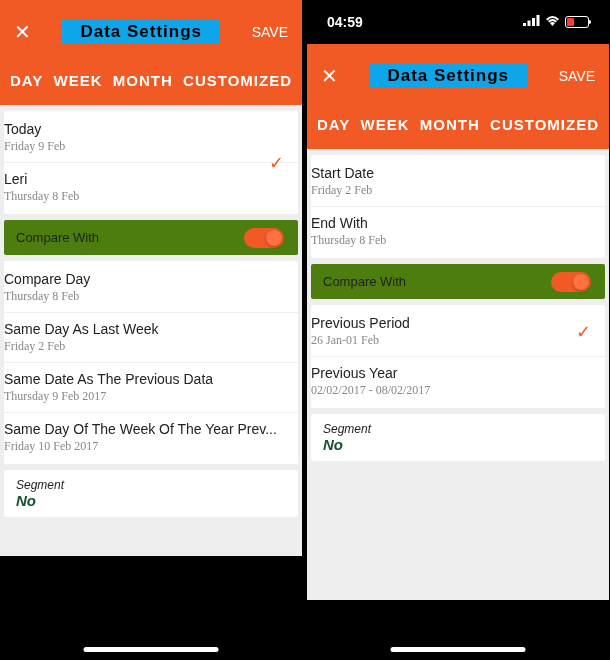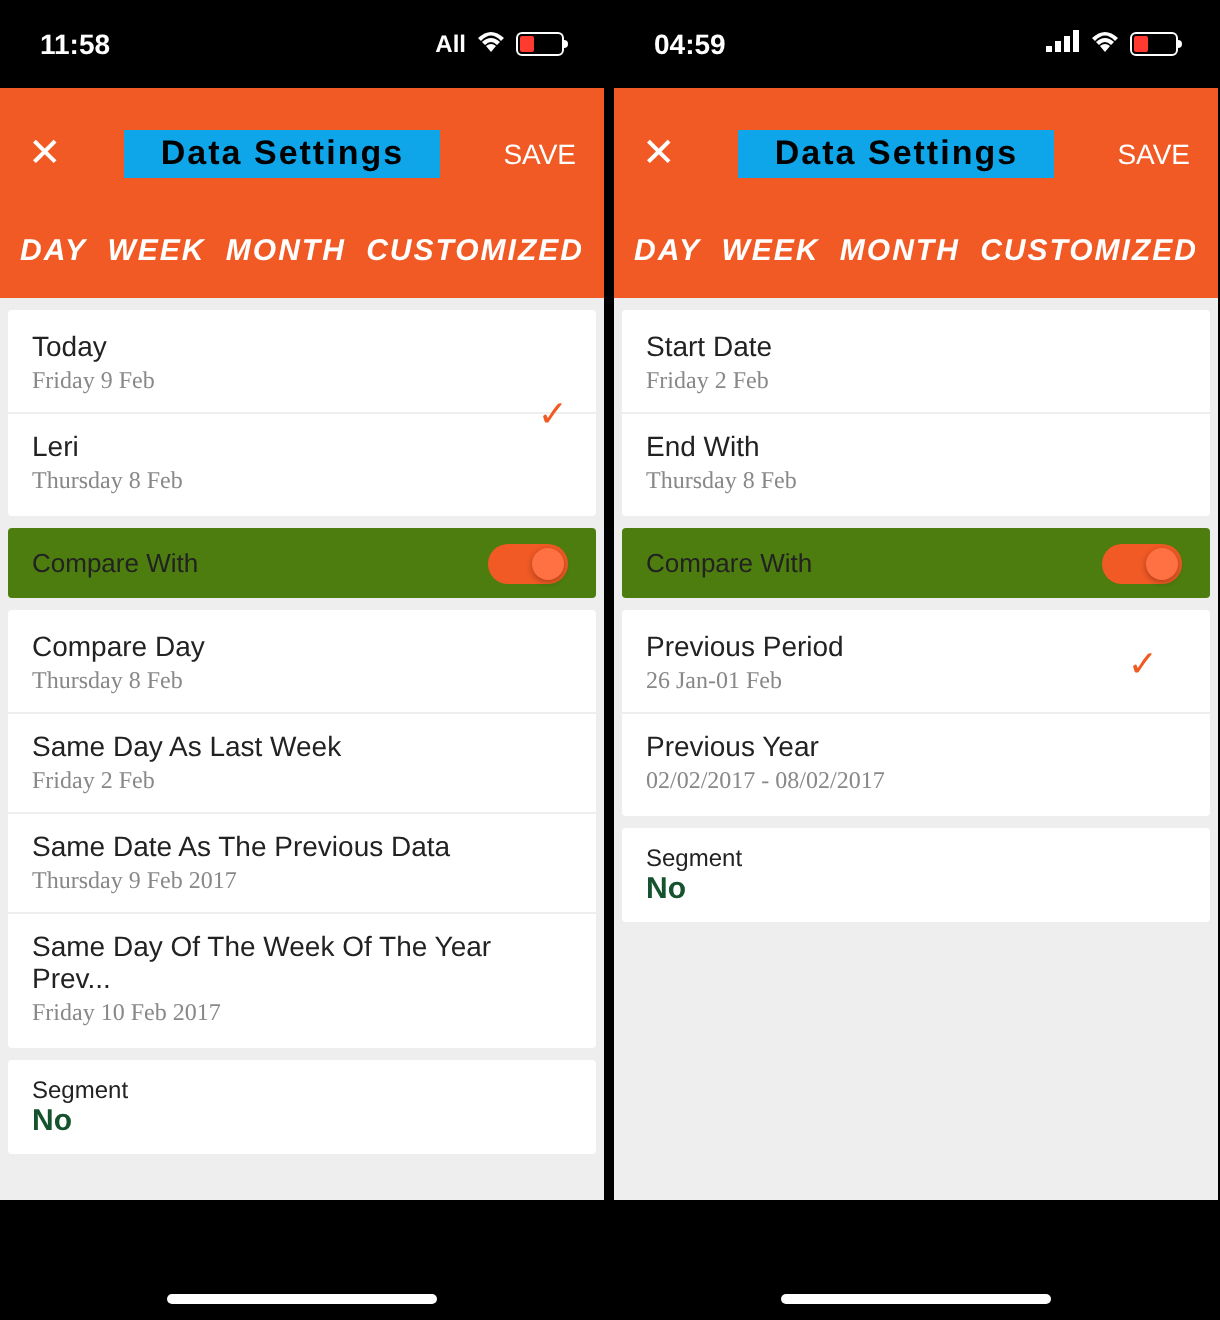--- a/index.html
+++ b/index.html
@@ -10,55 +10,41 @@
   .signal-icon, .wifi-icon { font-size: 12px; }
   .battery { width: 24px; height: 12px; border: 1px solid #fff; border-radius: 3px; position: relative; display: inline-block; }
   .battery::after { content: ''; position: absolute; right: -3px; top: 3px; width: 2px; height: 4px; background: #fff; border-radius: 0 2px 2px 0; }
   .battery-fill { position: absolute; left: 1px; top: 1px; height: 8px; width: 30%; background: #ff3b30; border-radius: 1px; }
   .header { background: #f15a24; height: 105px; padding-top: 12px; }
   .header-top { display: flex; align-items: center; justify-content: space-between; padding: 8px 14px; }
   .close-btn { color: #fff; font-size: 20px; font-weight: 300; cursor: pointer; }
   .title-box { background: #0ea5e9; color: #000; font-size: 17px; font-weight: 700; padding: 2px 18px; letter-spacing: 1px; }
   .save-btn { color: #fff; font-size: 14px; font-weight: 500; }
   .tabs { display: flex; color: #fff; font-size: 15px; font-weight: 600; letter-spacing: 1px; padding: 0 8px; margin-top: 16px; justify-content: space-between; }
-  .tab { padding: 4px 2px; white-space: nowrap; font-stretch: condensed; font-style: italic; }
+  .tab { padding: 4px 2px; white-space: nowrap; font-stretch: condensed; }
   .content { background: #eee; height: calc(100% - 149px); overflow: hidden; }
-  .card { background: #fff; margin: 6px 4px; padding: 10px 12px; position: relative; border-radius: 2px; }
-  .card.tight { padding: 8px 12px; }
+  .card { background: #fff; margin: 6px 4px; padding: 10px 0; position: relative; border-radius: 2px; }
+  .card.tight { padding: 8px 12px; font-style: italic; }
   .card-title { font-size: 14px; color: #222; font-weight: 400; }
   .card-sub { font-size: 12px; color: #888; margin-top: 2px; font-family: Liberation Serif, serif; }
   .check { position: absolute; right: 14px; top: 50%; transform: translateY(-50%); color: #f15a24; font-size: 18px; }
   .toggle { position: absolute; right: 14px; top: 50%; transform: translateY(-50%); width: 40px; height: 20px; background: #f15a24; border-radius: 10px; }
   .toggle::after { content: ''; position: absolute; right: 2px; top: 2px; width: 16px; height: 16px; background: #ff7043; border-radius: 50%; box-shadow: 0 1px 3px rgba(0,0,0,0.3); }
   .compare-row { background: #4d7c0f; margin: 6px 4px; padding: 10px 12px; position: relative; border-radius: 2px; font-size: 13px; color: #222; }
   .segment-val { font-size: 15px; color: #14532d; font-weight: 600; }
   .home-indicator { position: absolute; bottom: 8px; left: 50%; transform: translateX(-50%); width: 135px; height: 5px; background: #fff; border-radius: 3px; }
   .phone-wrap { position: relative; height: 660px; }
   .carrier { font-size: 12px; }
   .divider { height: 1px; background: #eee; margin: 8px -12px; }
 </style>
 </head>
 <body>
 
 <div class="phone-wrap">
 <div class="phone">
-  <div class="status-bar">
-    <span>11:58</span>
-    <div class="status-right">
-      <span class="carrier">All</span>
-      <span class="wifi-icon">
-        <svg width="15" height="11" viewBox="0 0 15 11">
-              <path d="M7.5 11 L5 8 Q7.5 6 10 8 Z M3 6 Q7.5 2 12 6 L10.5 7.5 Q7.5 4.5 4.5 7.5 Z M1 4 Q7.5 -2 14 4 L12.5 5.5 Q7.5 0 2.5 5.5 Z" fill="#fff"></path>
-            </svg>
-      </span>
-      <span class="battery">
-            <span class="battery-fill"></span>
-          </span>
-    </div>
-  </div>
 
   <div class="header">
     <div class="header-top">
       <span class="close-btn">✕</span>
       <span class="title-box">Data Settings</span>
       <span class="save-btn">SAVE</span>
     </div>
     <div class="tabs">
       <span class="tab">DAY</span>
       <span class="tab">WEEK</span>

